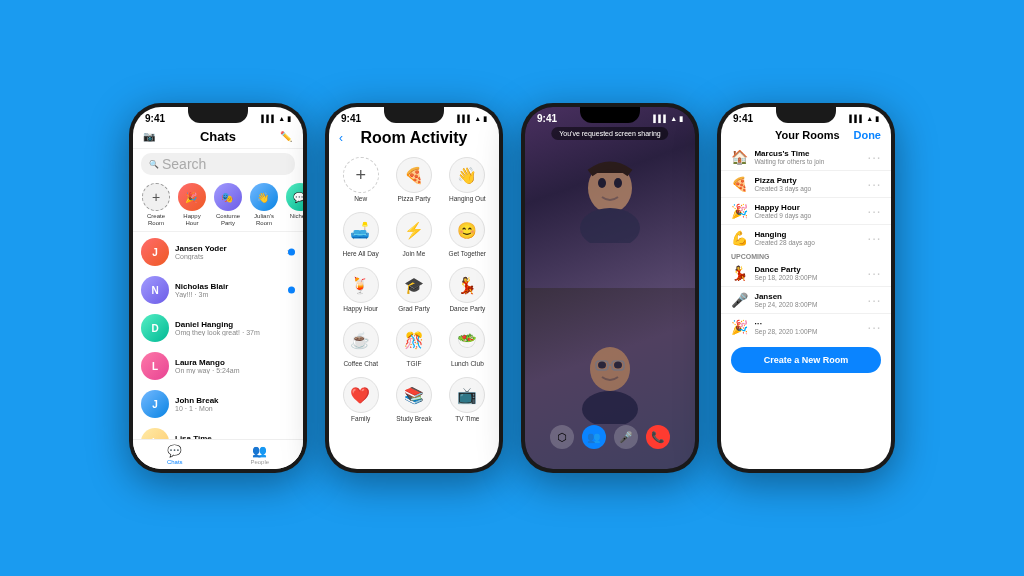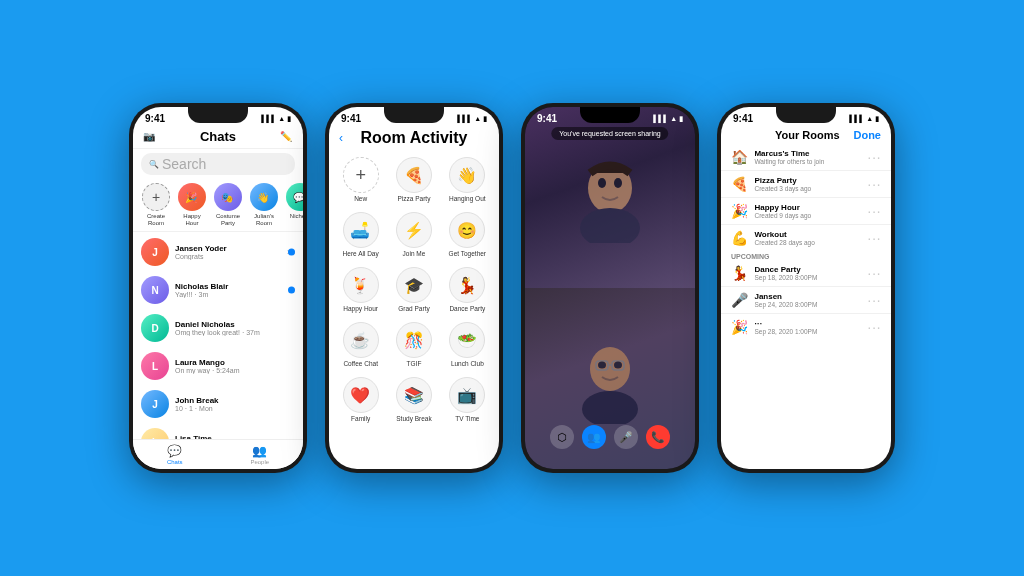--- a/index.html
+++ b/index.html
@@ -397,21 +397,21 @@
         <div class="chat-avatar av2 face" style="width:28px;height:28px;border-radius:50%;display:flex;align-items:center;justify-content:center;color:#fff;font-size:10px;font-weight:700;">N</div>
         <div class="chat-info">
           <div class="chat-name">Nicholas Blair</div>
           <div class="chat-preview">Yay!!! · 3m</div>
         </div>
         <div class="blue-dot"></div>
       </div>
       <div class="chat-item">
         <div class="chat-avatar av3 face" style="width:28px;height:28px;border-radius:50%;display:flex;align-items:center;justify-content:center;color:#fff;font-size:10px;font-weight:700;">D</div>
         <div class="chat-info">
-          <div class="chat-name">Daniel Nicholas</div>
+          <div class="chat-name">Daniel Hanging</div>
           <div class="chat-preview">Omg they look great! · 37m</div>
         </div>
       </div>
       <div class="chat-item">
         <div class="chat-avatar av4 face" style="width:28px;height:28px;border-radius:50%;display:flex;align-items:center;justify-content:center;color:#fff;font-size:10px;font-weight:700;">L</div>
         <div class="chat-info">
           <div class="chat-name">Laura Mango</div>
           <div class="chat-preview">On my way · 5:24am</div>
         </div>
       </div>
@@ -615,21 +615,21 @@
         <div class="room-details">
           <div class="room-name">Happy Hour</div>
           <div class="room-sub">Created 9 days ago</div>
         </div>
         <span class="room-more">···</span>
       </div>
       <div class="divider"></div>
       <div class="room-row">
         <span class="room-emoji">💪</span>
         <div class="room-details">
-          <div class="room-name">Workout</div>
+          <div class="room-name">Hanging</div>
           <div class="room-sub">Created 28 days ago</div>
         </div>
         <span class="room-more">···</span>
       </div>
       <div class="rooms-section-label">UPCOMING</div>
       <div class="room-row">
         <span class="room-emoji">💃</span>
         <div class="room-details">
           <div class="room-name">Dance Party</div>
           <div class="room-sub">Sep 18, 2020  8:00PM</div>
@@ -647,16 +647,17 @@
       </div>
       <div class="divider"></div>
       <div class="room-row">
         <span class="room-emoji">🎉</span>
         <div class="room-details">
           <div class="room-name">···</div>
           <div class="room-sub">Sep 28, 2020  1:00PM</div>
         </div>
         <span class="room-more">···</span>
       </div>
+      <div class="create-room-btn">Create a New Room</div>
     </div>
   </div>
 
 </div>
 
 </body></html>

